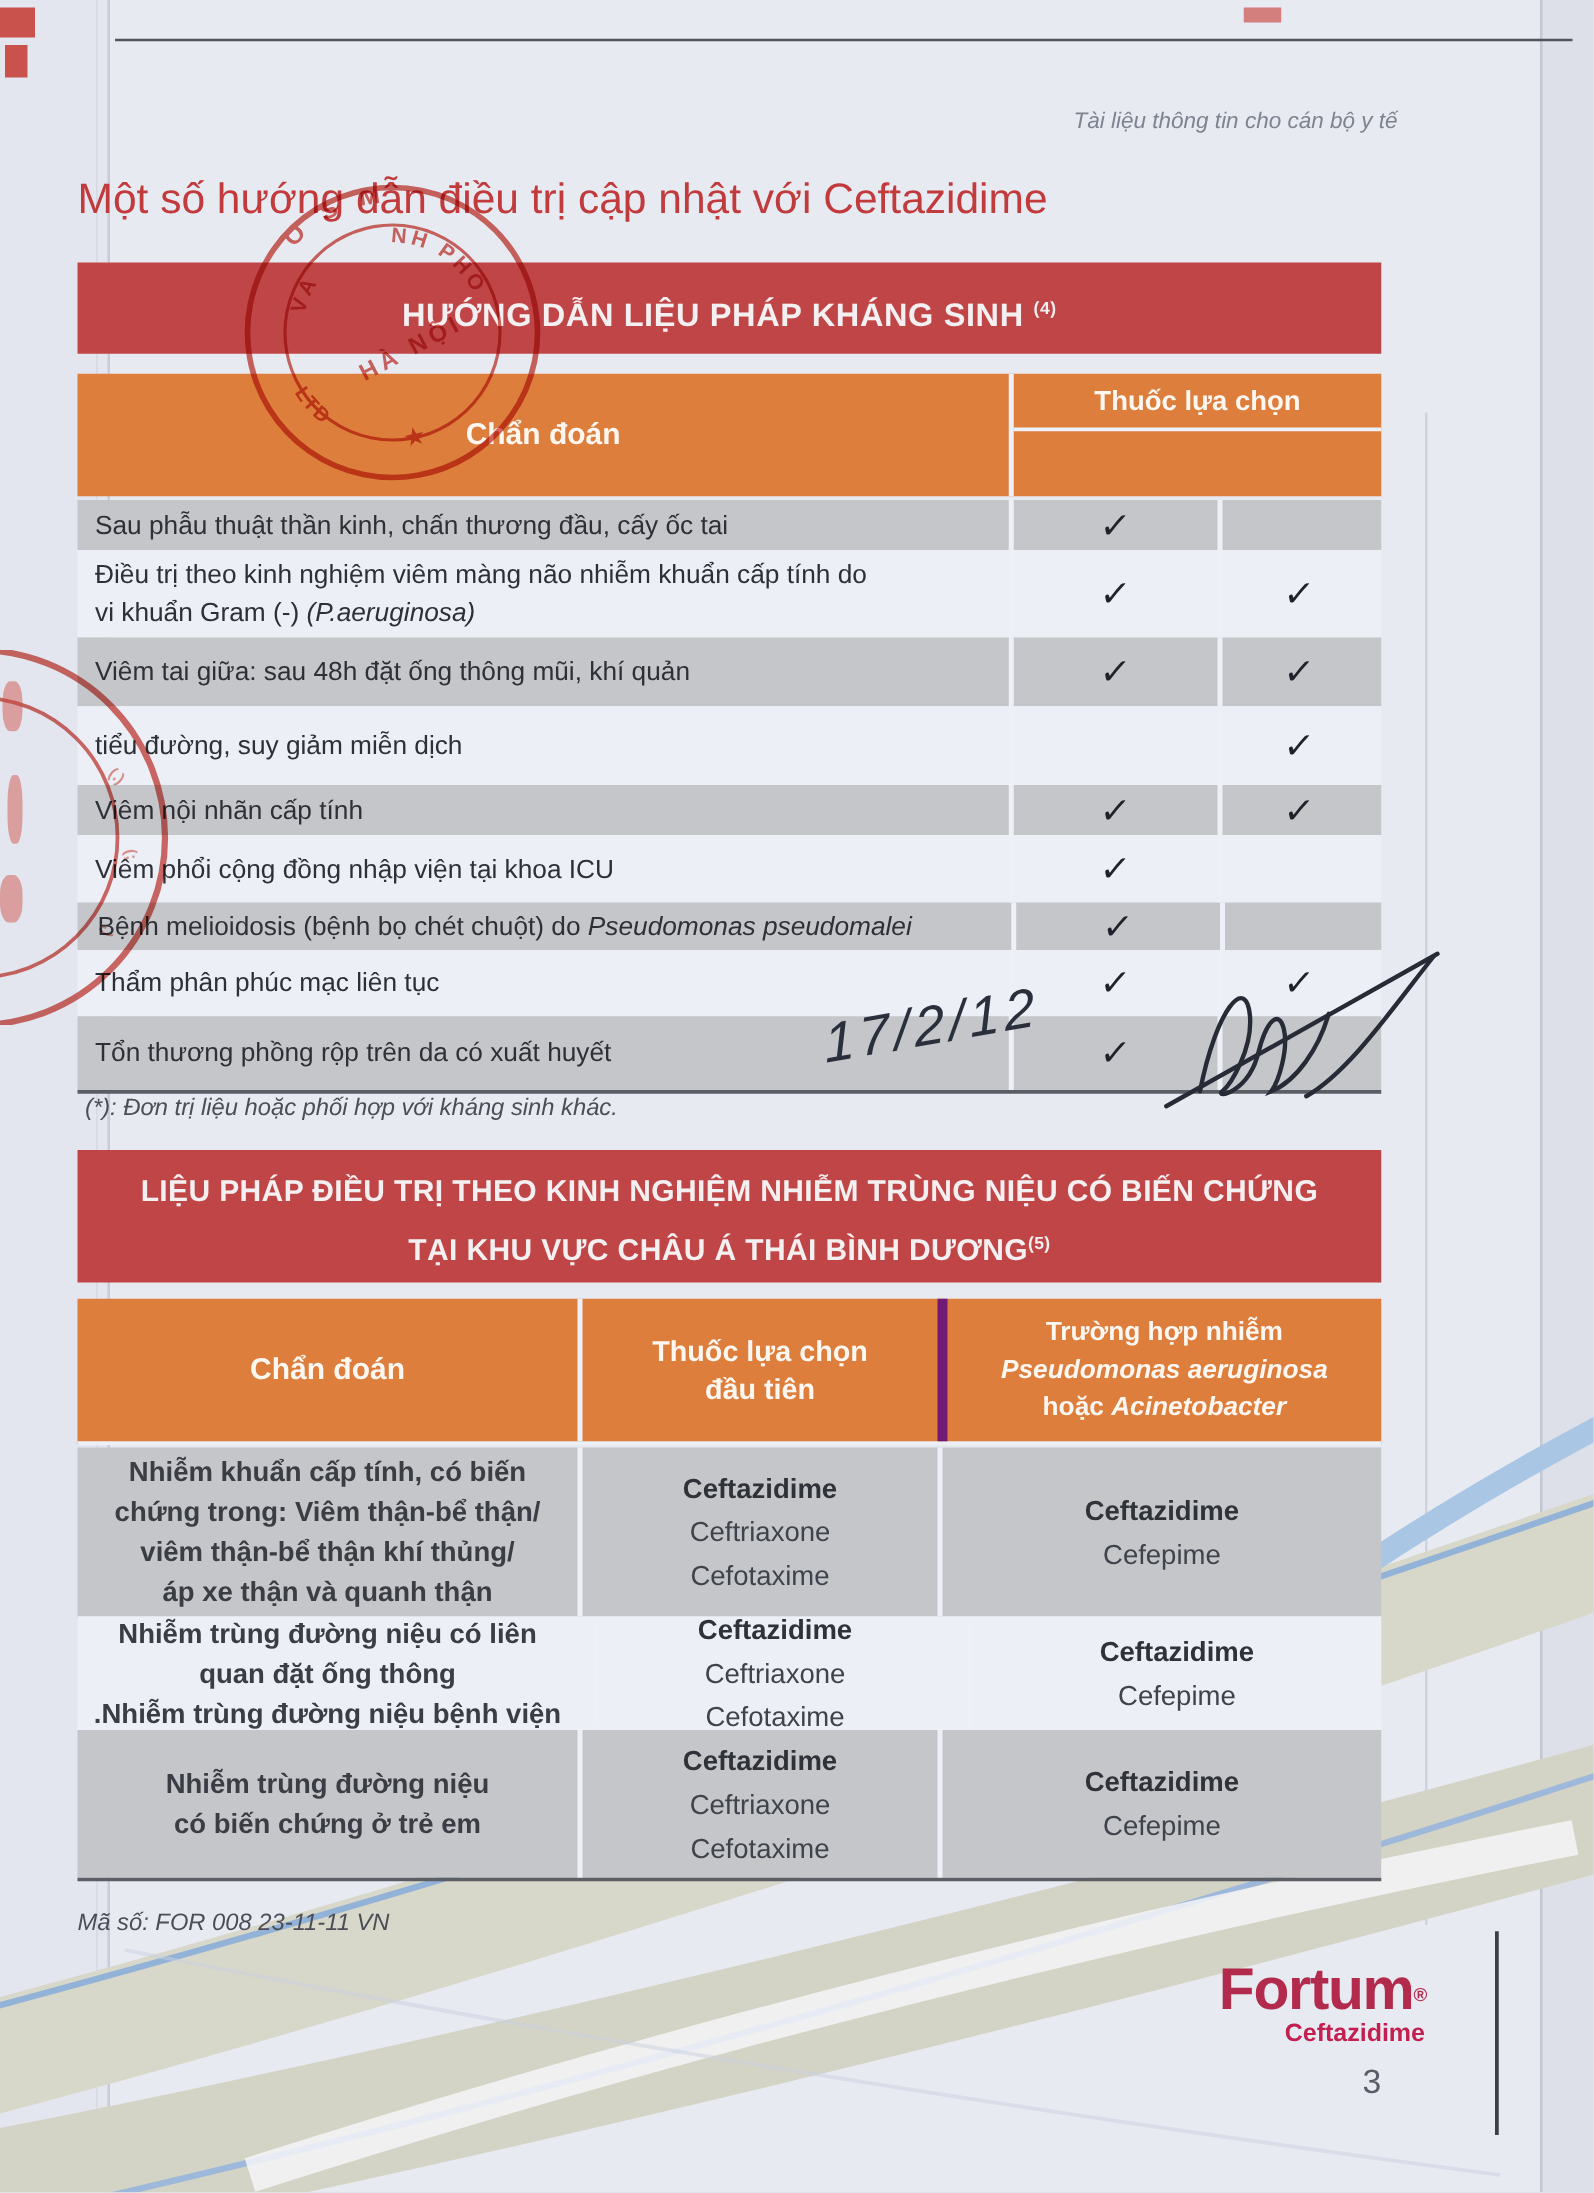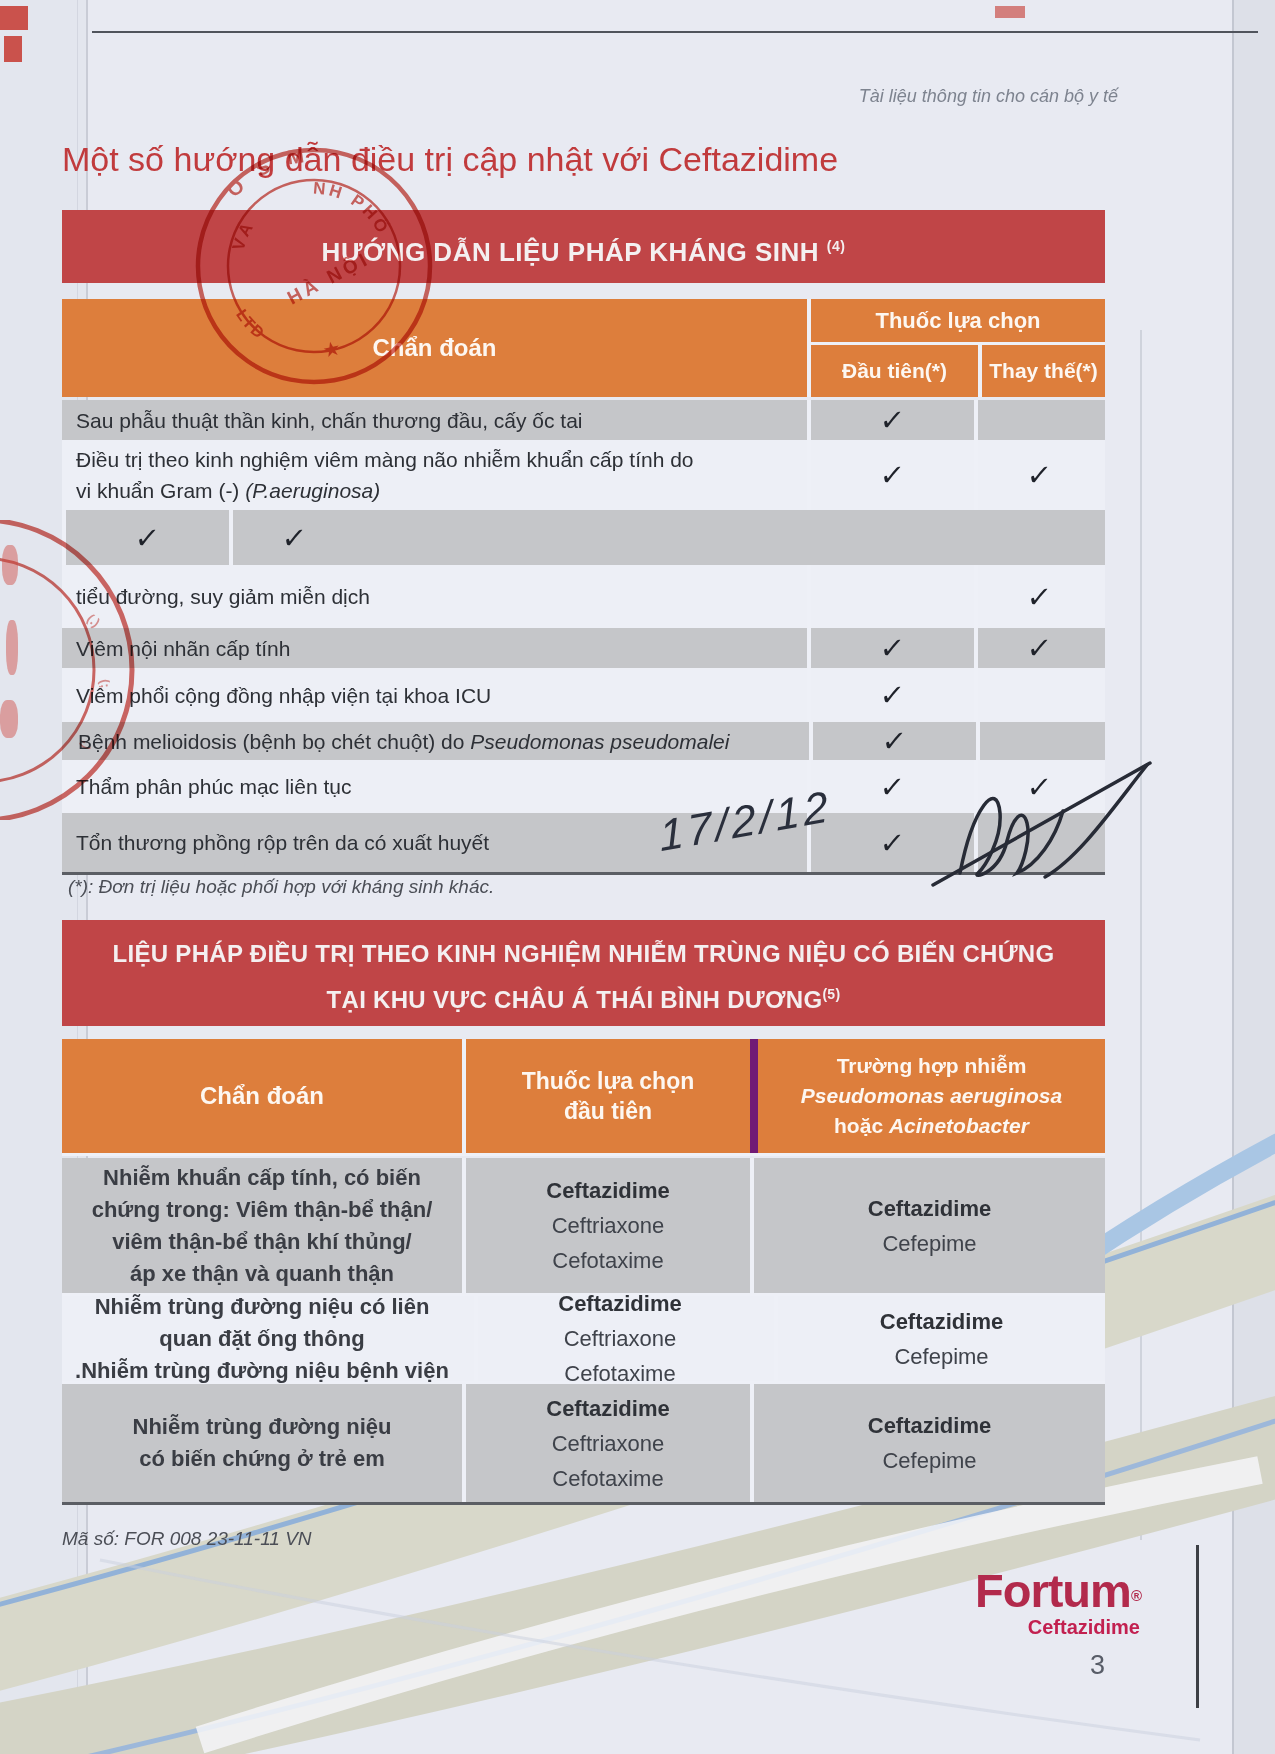--- a/index.html
+++ b/index.html
@@ -101,24 +101,20 @@
 
   <div class="banner banner1 above">
     <span>HƯỚNG DẪN LIỆU PHÁP KHÁNG SINH</span>
     <sup>(4)</sup>
   </div>
 
   <div class="t1-header above">
     <div class="t1-h-diag">Chẩn đoán</div>
     <div class="t1-h-right">
       <div class="t1-h-group">Thuốc lựa chọn</div>
-      <div class="t1-h-sub">
-        <div class="t1-h-first">Đầu tiên(*)</div>
-        <div class="t1-h-alt">Thay thế(*)</div>
-      </div>
     </div>
   </div>
 
   <div class="t1-rows above">
       <div class="t1-row gray" style="height: 40px;">
         <div class="t1-diag">
           <div class="diag-line"><span>Sau phẫu thuật thần kinh, chấn thương đầu, cấy ốc tai</span></div>
         </div>
         <div class="t1-check ">
           <span class="mark">✓</span>
@@ -131,20 +127,23 @@
           <div class="diag-line"><span>vi khuẩn Gram (-) </span><span class="it">(P.aeruginosa)</span></div>
         </div>
         <div class="t1-check ">
           <span class="mark">✓</span>
         </div>
         <div class="t1-check alt">
           <span class="mark">✓</span>
         </div>
       </div>
       <div class="t1-row gray" style="height: 55px;">
+        <div class="t1-diag">
+          <div class="diag-line"><span>Viêm tai giữa: sau 48h đặt ống thông mũi, khí quản</span></div>
+        </div>
         <div class="t1-check ">
           <span class="mark">✓</span>
         </div>
         <div class="t1-check alt">
           <span class="mark">✓</span>
         </div>
       </div>
       <div class="t1-row light" style="height: 63px;">
         <div class="t1-diag">
           <div class="diag-line"><span>tiểu đường, suy giảm miễn dịch</span></div>

